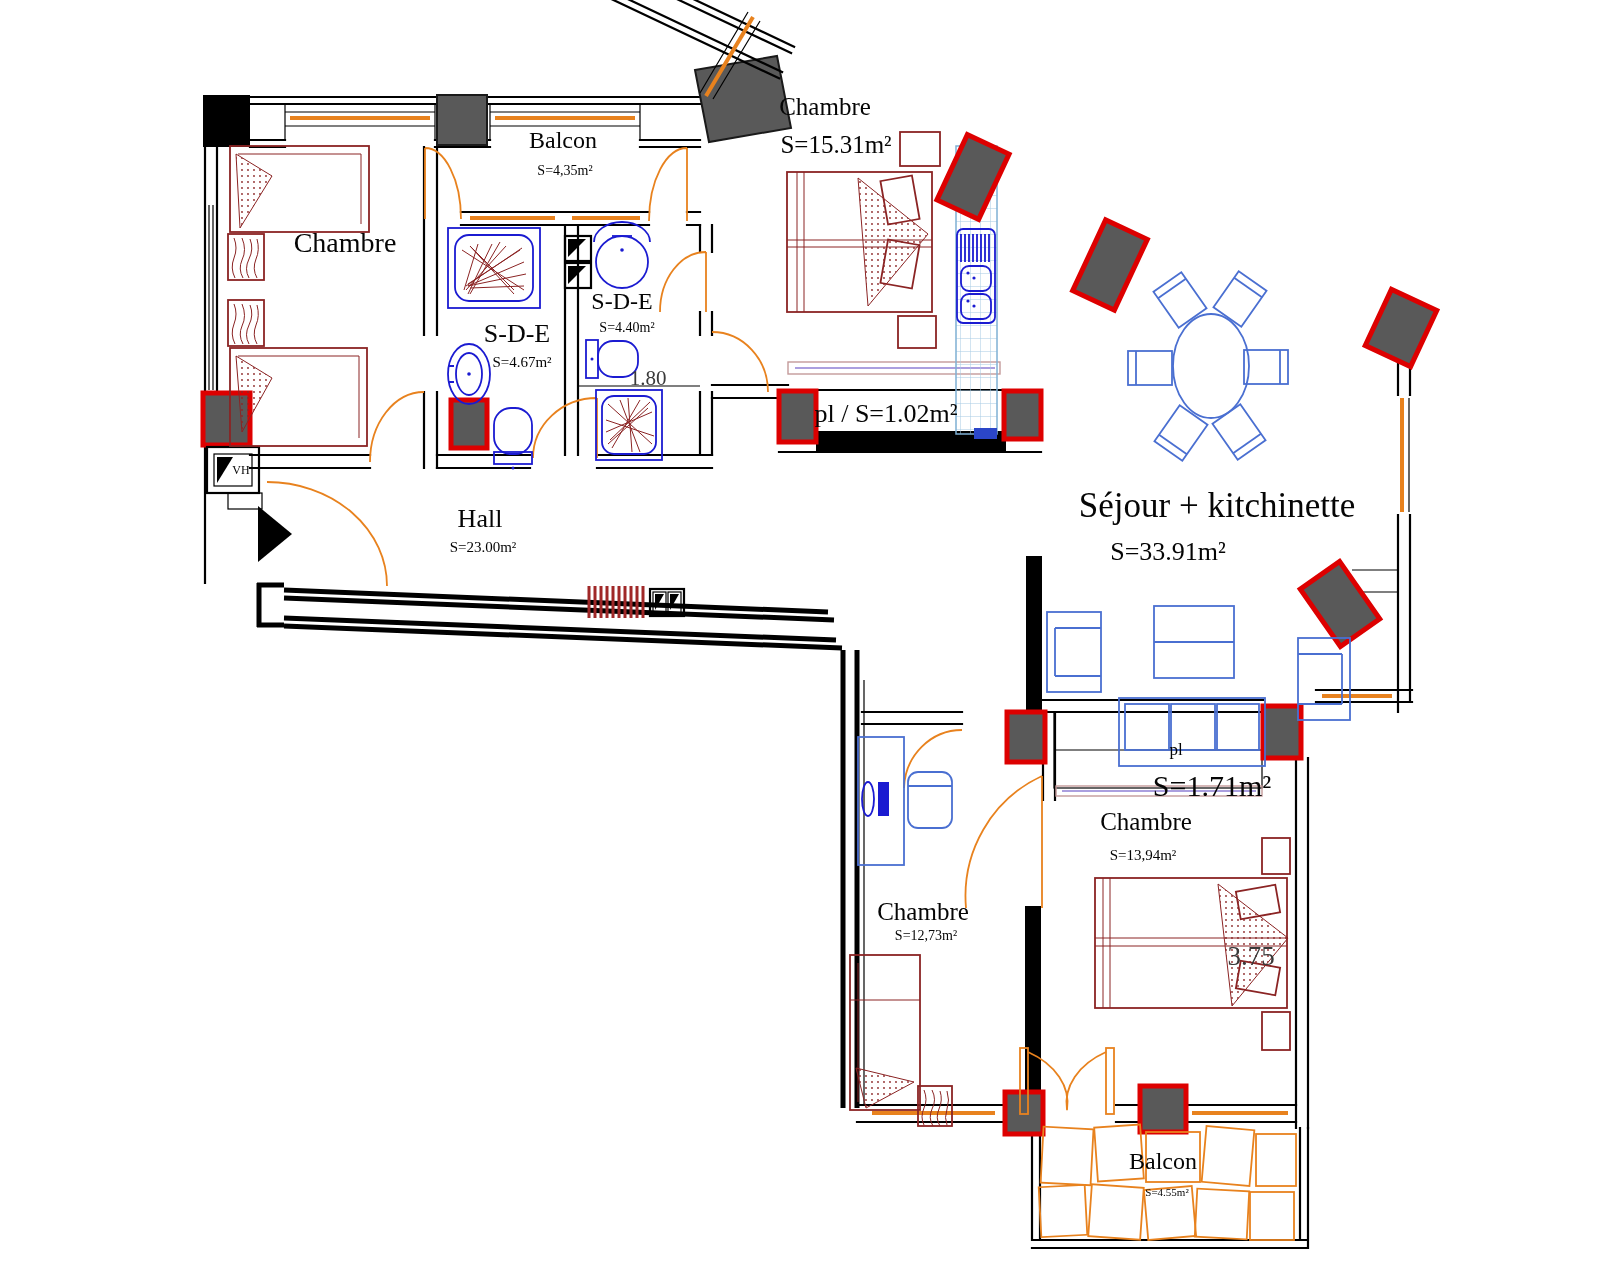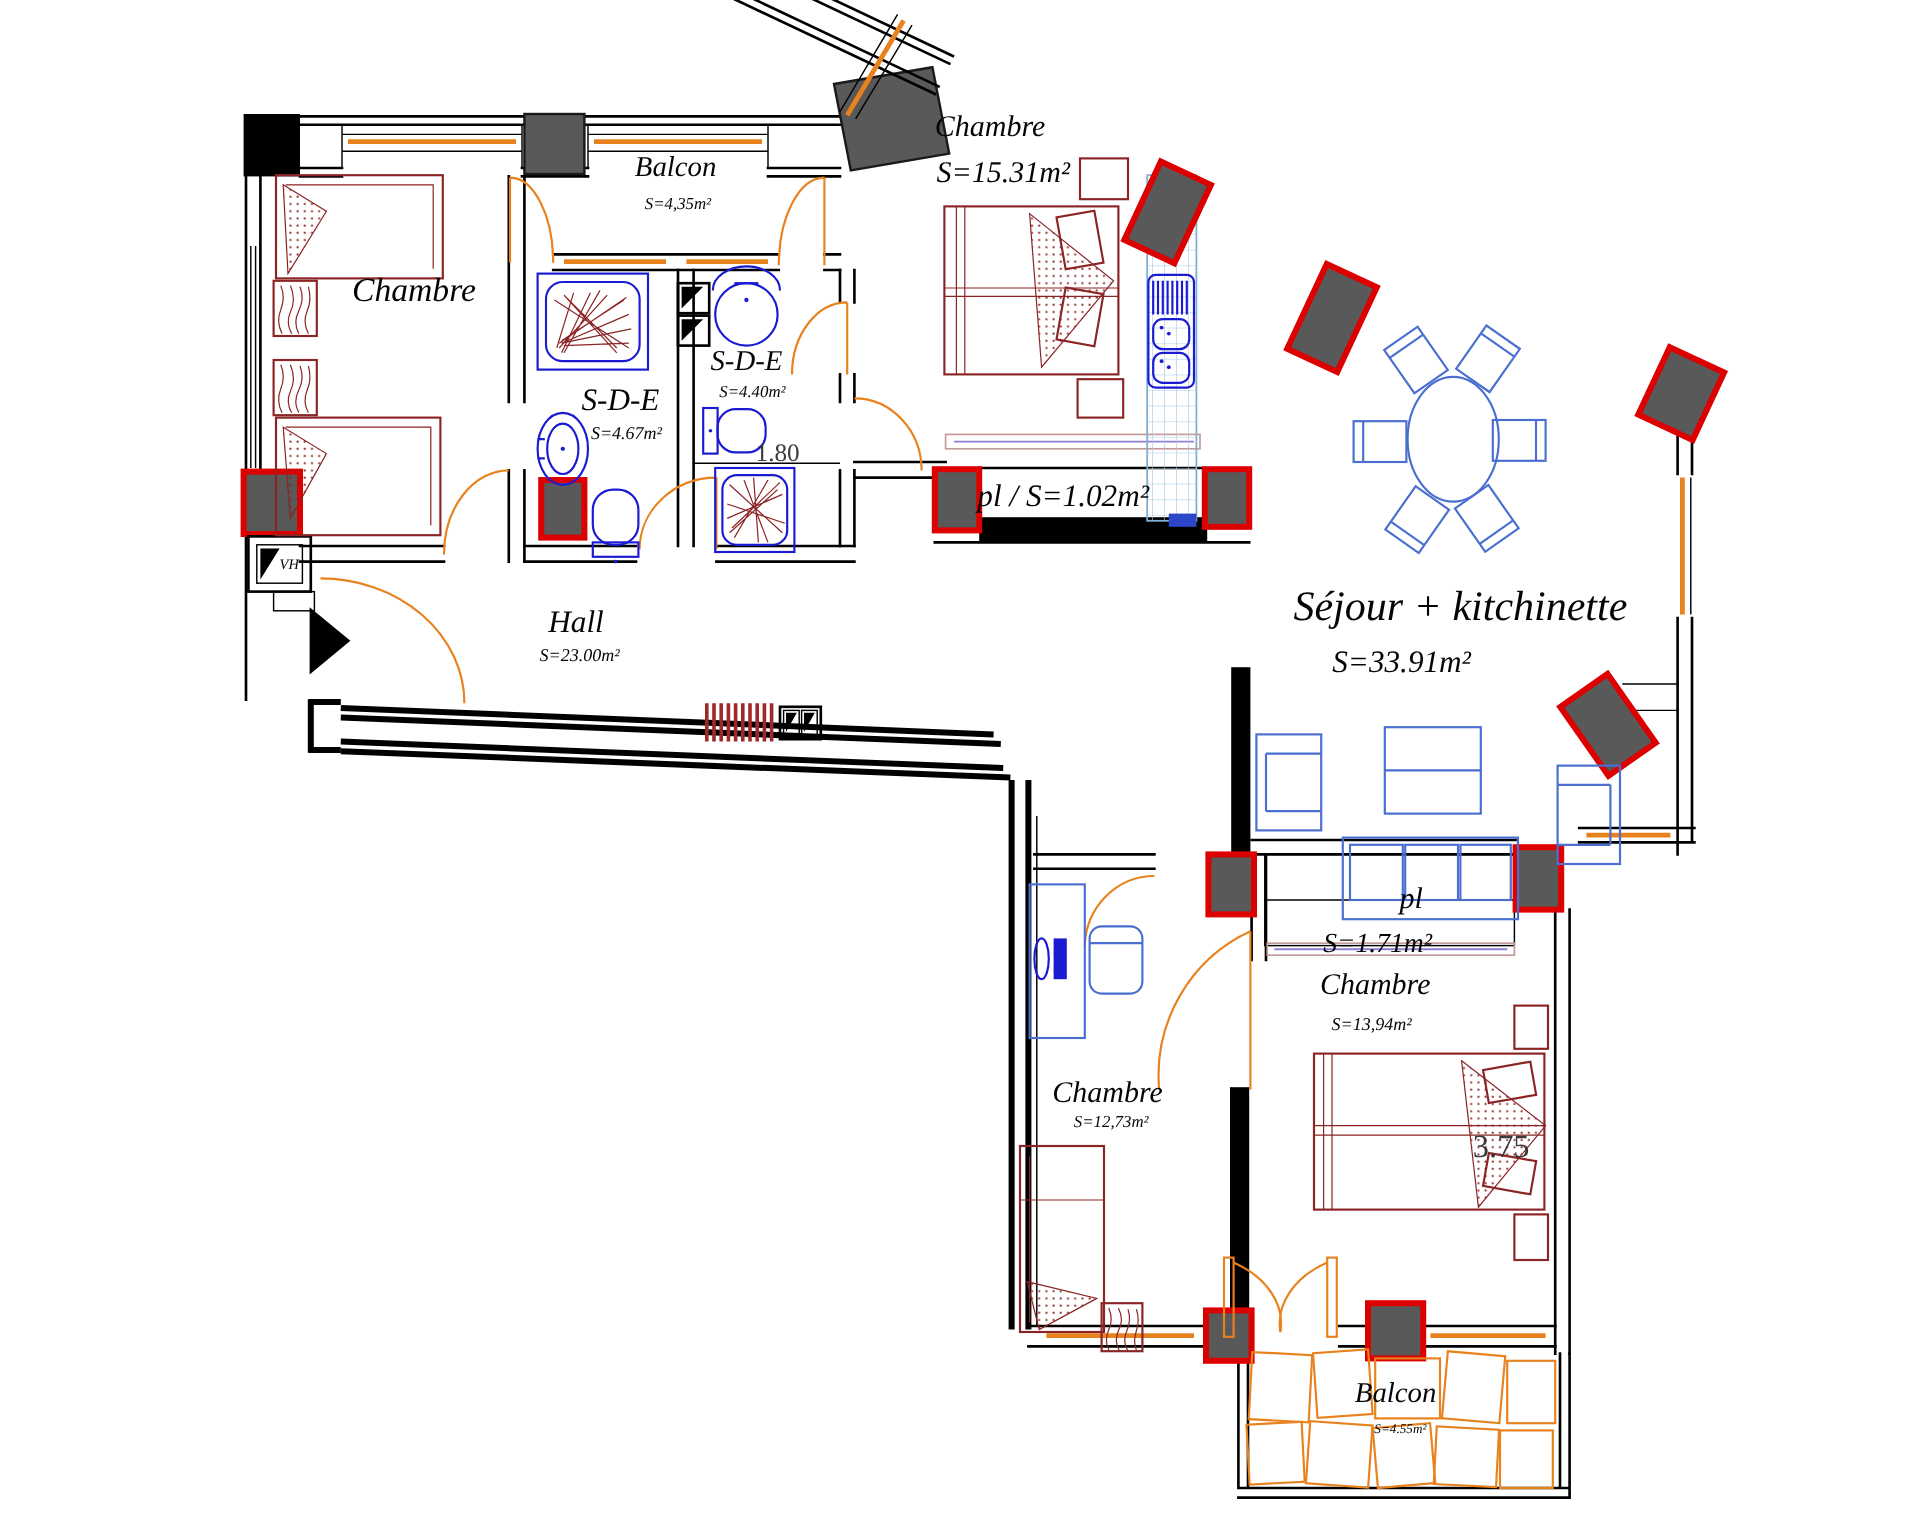--- a/index.html
+++ b/index.html
@@ -21,21 +21,21 @@
   .rd{fill:none;stroke:var(--furniture_red);stroke-width:1.8}
   .rdt{fill:none;stroke:var(--furniture_red);stroke-width:1}
   .bl{fill:none;stroke:var(--sanitary_blue);stroke-width:1.8}
   .blf{fill:var(--sanitary_blue);stroke:none}
   .bl2{fill:none;stroke:var(--furnishing_blue);stroke-width:1.8}
   .og{fill:none;stroke:var(--joinery_orange);stroke-width:1.8}
   .og3{fill:none;stroke:var(--joinery_orange);stroke-width:4}
   .pu{fill:none;stroke:var(--sliding_purple);stroke-width:1.6}
   .pk{fill:none;stroke:#c49a9a;stroke-width:1.4}
   .dotfill{fill:url(#dots);stroke:var(--furniture_red);stroke-width:1}
-  .lbl{position:absolute;transform:translate(-50%,-50%);font-style:italic;
+  .lbl{position:absolute;transform:translate(-50%,-50%);
        white-space:nowrap;color:#050505;line-height:1;}
   .up{font-style:normal;color:var(--dim_text);}
 </style>
 </head>
 <body>
 
 <div id="canvas">
 <svg width="1600" height="1280" viewBox="0 0 1600 1280">
   <defs>
     <pattern id="kgrid" width="10" height="13" patternUnits="userSpaceOnUse">
@@ -382,22 +382,22 @@
 <div class="lbl" style="left:836px;top:144px;font-size:25px">S=15.31m²</div>
 
 <div class="lbl" style="left:886px;top:414px;font-size:26px">pl / S=1.02m²</div>
 
 <div class="lbl" style="left:1217px;top:505px;font-size:35px">Séjour + kitchinette</div>
 <div class="lbl" style="left:1168px;top:552px;font-size:26px">S=33.91m²</div>
 
 <div class="lbl" style="left:480px;top:519px;font-size:26px">Hall</div>
 <div class="lbl" style="left:483px;top:547px;font-size:15px">S=23.00m²</div>
 
-<div class="lbl" style="left:1176px;top:749px;font-size:25px">pl</div>
-<div class="lbl" style="left:1148px;top:786px;font-size:23px">S=1.71m²</div>
+<div class="lbl" style="left:1176px;top:749px;font-size:17px">pl</div>
+<div class="lbl" style="left:1212px;top:786px;font-size:30px">S=1.71m²</div>
 
 <div class="lbl" style="left:1146px;top:821px;font-size:25px">Chambre</div>
 <div class="lbl" style="left:1143px;top:855px;font-size:15px">S=13,94m²</div>
 
 <div class="lbl" style="left:923px;top:911px;font-size:25px">Chambre</div>
 <div class="lbl" style="left:926px;top:936px;font-size:14px">S=12,73m²</div>
 
 <div class="lbl" style="left:1163px;top:1161px;font-size:24px">Balcon</div>
 <div class="lbl" style="left:1167px;top:1192px;font-size:11px">S=4.55m²</div>
 

